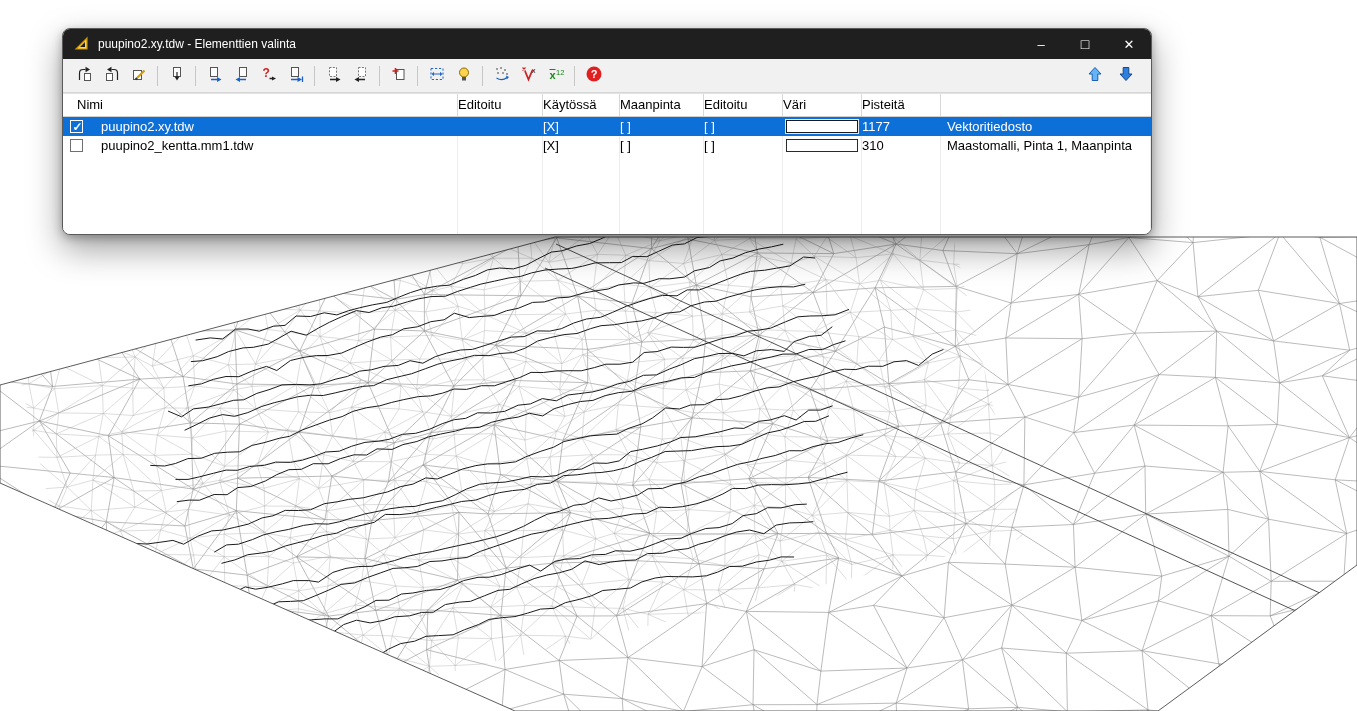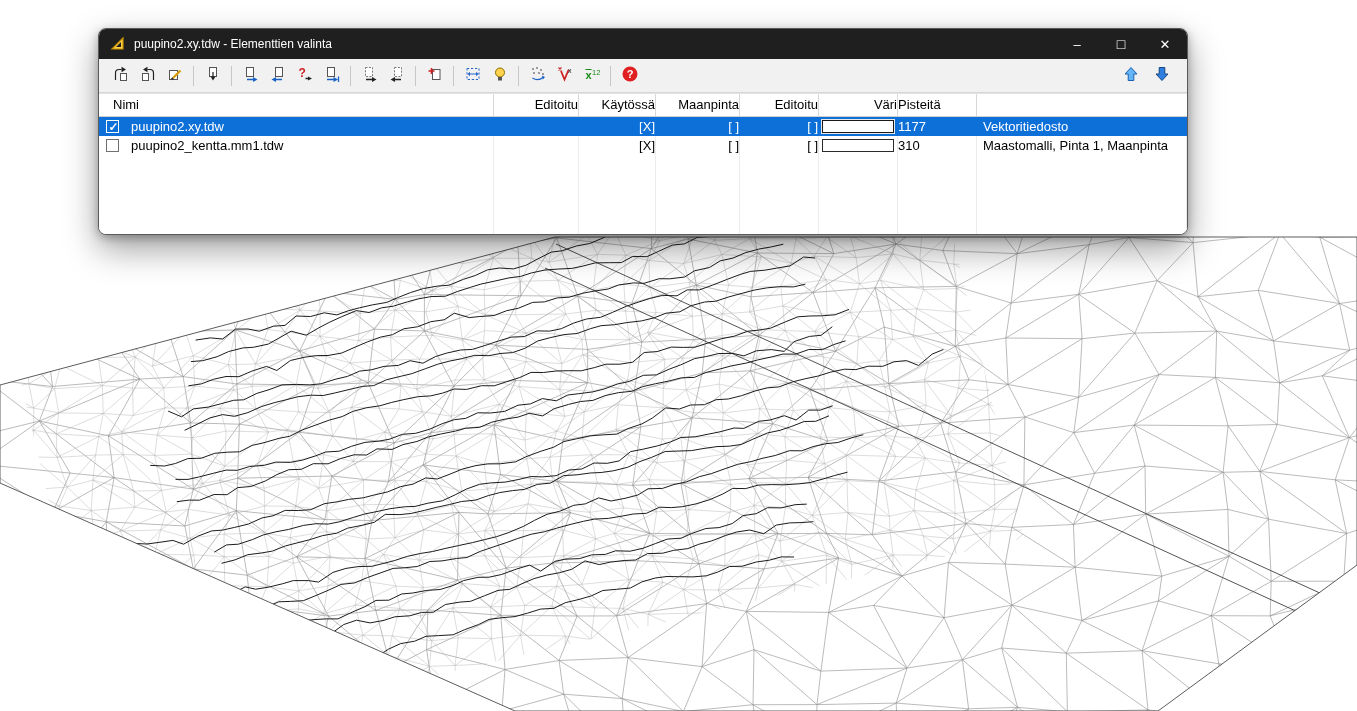--- a/index.html
+++ b/index.html
@@ -10,21 +10,21 @@
     -webkit-font-smoothing:antialiased;
   }
   
   #terrain-svg{position:absolute;left:0;top:0;z-index:0;}
 
   
   .dialog{
     position:absolute;left:62px;top:28px;width:1088px;height:205px;z-index:5;
     background:#f0f0f0;border:1px solid #5a5a5a;border-radius:8px;overflow:hidden;
     box-shadow:0 14px 34px rgba(0,0,0,.38), 0 3px 10px rgba(0,0,0,.28);
-    display:flex;flex-direction:column;margin-left:36px;
+    display:flex;flex-direction:column;
     --cols:395px 85px 77px 84px 79px 79px 79px minmax(0,1fr);
   }
   .titlebar{
     height:30px;flex:0 0 30px;background:#1f1f1f;color:#fff;
     display:flex;align-items:center;font-size:12px;
   }
   .app-icon{width:16px;height:16px;margin:0 8px 0 11px;display:inline-flex;}
   .title{flex:1;white-space:nowrap;overflow:hidden;}
   .win-btns{display:flex;height:30px;}
   .win-btn{width:44px;height:30px;display:flex;align-items:center;justify-content:center;color:#fff;cursor:default;}
@@ -39,27 +39,27 @@
   .tbtn{width:27px;height:25px;display:flex;align-items:center;justify-content:center;border-radius:3px;}
   .tsep{width:1px;height:20px;background:#c7c7c7;margin:0 5px;}
   .tb-right{margin-left:auto;display:flex;align-items:center;gap:4px;padding-right:4px;}
 
   
   .table{flex:1;background:#fff;display:flex;flex-direction:column;font-size:13px;color:#000;border-top:1px solid #e3e3e3;}
   .grid-row{display:grid;grid-template-columns:var(--cols);}
   .header{height:22px;line-height:22px;border-bottom:1px solid #cfcfcf;background:#ffffff;}
   .header .cell{border-right:1px solid #d8d8d8;}
   .cell{overflow:hidden;white-space:nowrap;}
-  .c-center{text-align:right;}
+  .c-center{text-align:left;}
   .c-right{text-align:left;padding-right:22px;}
   .h-nimi{padding-left:14px;}
   .h-tyyppi{padding-left:6px;}
   .row{height:19px;line-height:19px;}
   .row .cell{border-right:1px solid #ececec;display:block;}
-  .row .cell.name{display:flex;align-items:center;gap:12px;padding-left:7px;}
+  .row .cell.name{display:flex;align-items:center;gap:18px;padding-left:7px;}
   .row .cell.tyyppi{padding-left:6px;}
   .row.selected{background:#0d6fd8;color:#fff;}
   .row.selected .cell{border-right-color:transparent;}
   .cb{width:13px;height:13px;box-sizing:border-box;border:1px solid #707070;background:#fff;flex:0 0 13px;position:relative;}
   .row.selected .cb{border-color:#fff;background:transparent;}
   .cb.checked::after{
     content:"✓";position:absolute;left:0;top:-3px;width:13px;text-align:center;
     font-size:12px;font-weight:bold;color:#fff;
   }
   .vari-cell{display:flex !important;align-items:center;justify-content:center;}

